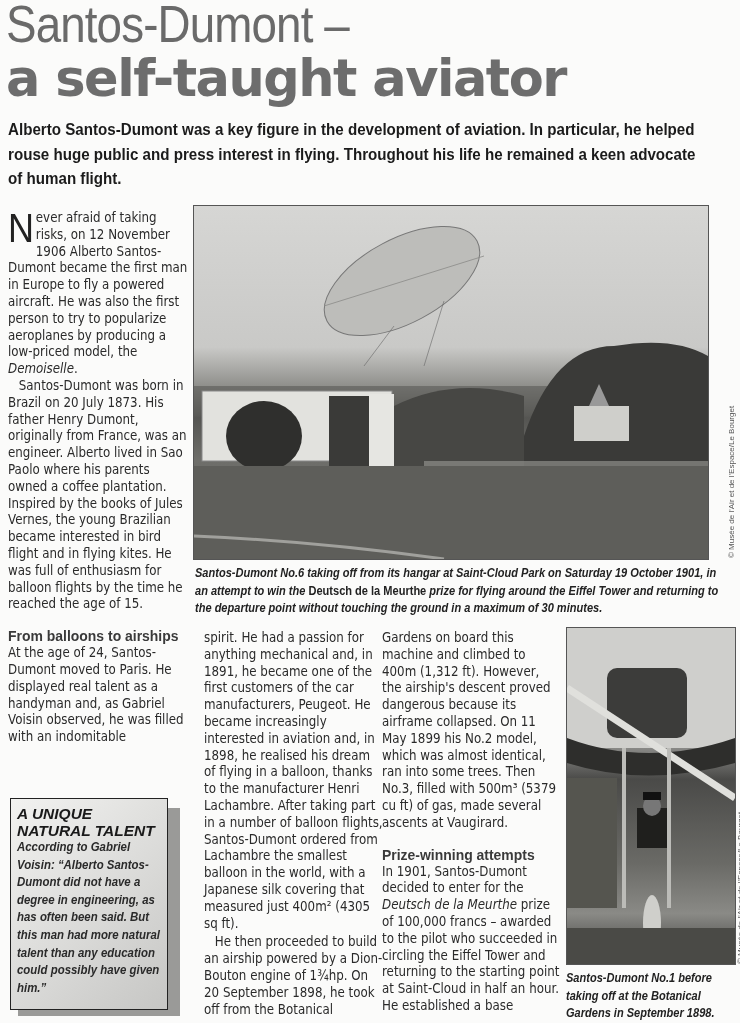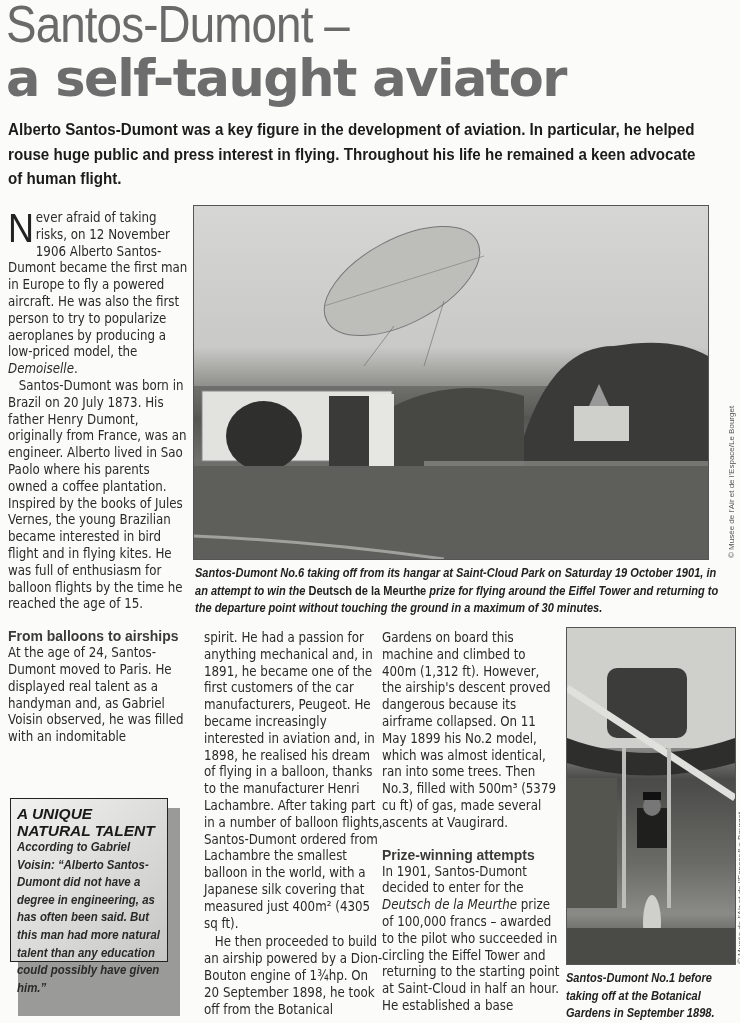--- a/index.html
+++ b/index.html
@@ -70,21 +70,21 @@
       transform: rotate(-90deg); transform-origin: left top;
       font-family: "Liberation Sans", sans-serif;
     }
     .cr1 { left: 727px; top: 558px; }
     .cr2 { left: 736px; top: 964px; }
     .box-shadow {
       position: absolute; left: 18px; top: 808px; width: 162px; height: 208px;
       background: #9a9a98;
     }
     .box {
-      position: absolute; left: 10px; top: 798px; width: 158px; height: 164px;
+      position: absolute; left: 10px; top: 798px; width: 158px; height: 212px;
       border: 1.5px solid #222;
       background: linear-gradient(135deg, #f2f2f0 0%, #d8d8d6 60%, #c6c6c4 100%);
       padding: 6px 4px 0 6px; box-sizing: border-box;
     }
     .box-title {
       font-family: "Liberation Sans", sans-serif; font-weight: 900; font-style: italic;
       font-size: 15.5px; line-height: 17px; color: #1a1a1a;
     }
     .box-body {
       font-family: "Liberation Sans", sans-serif; font-weight: 700; font-style: italic;

